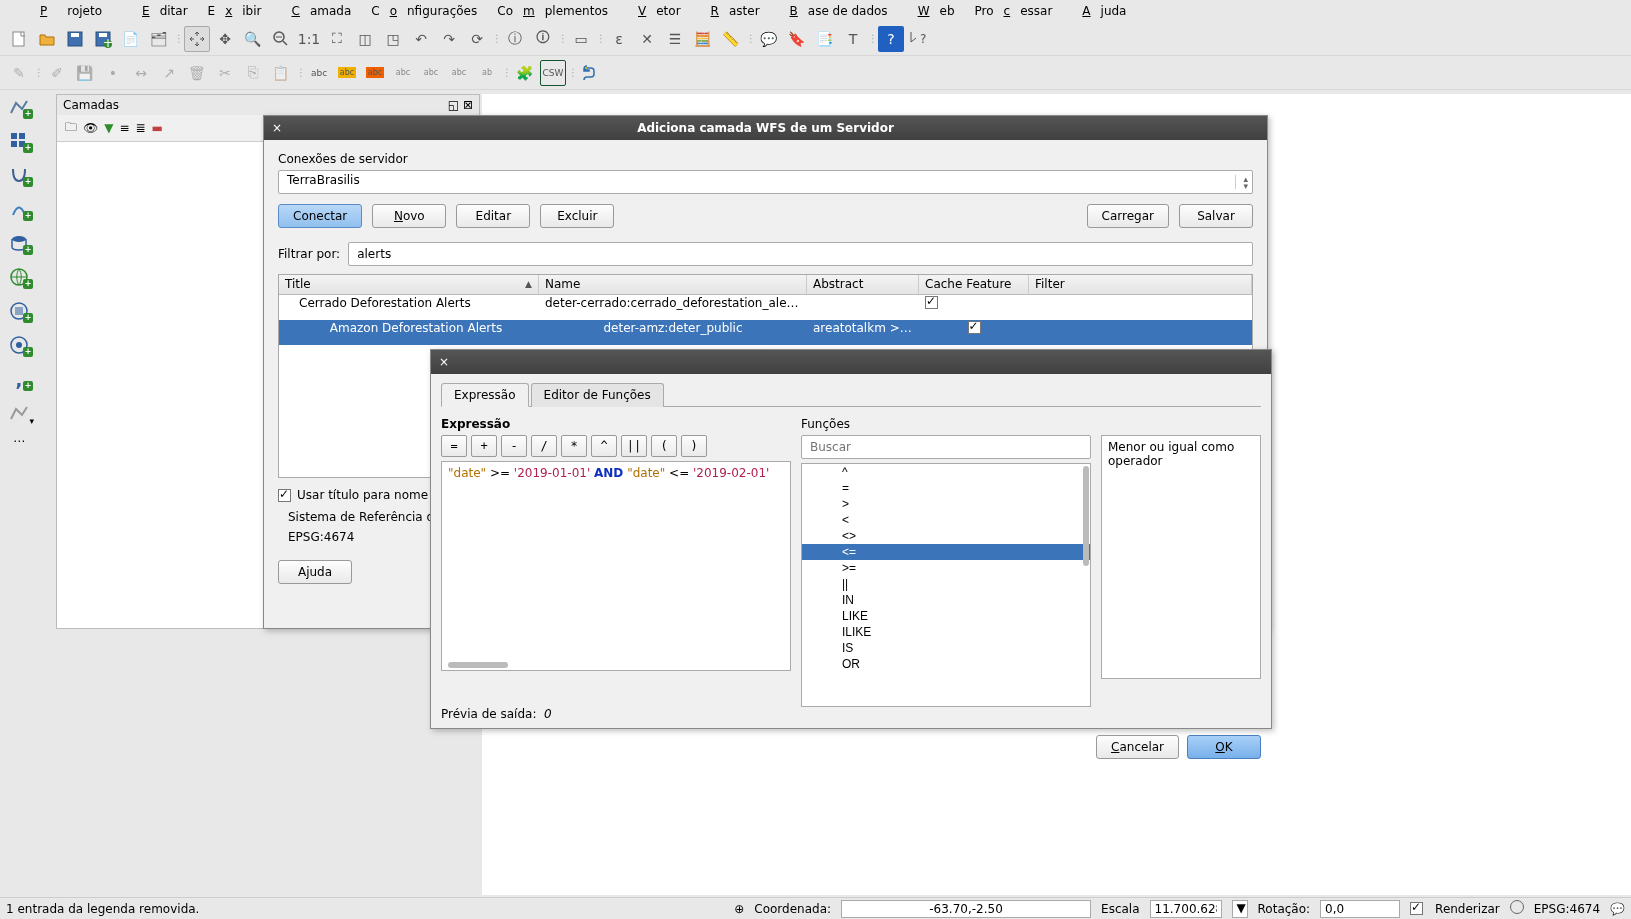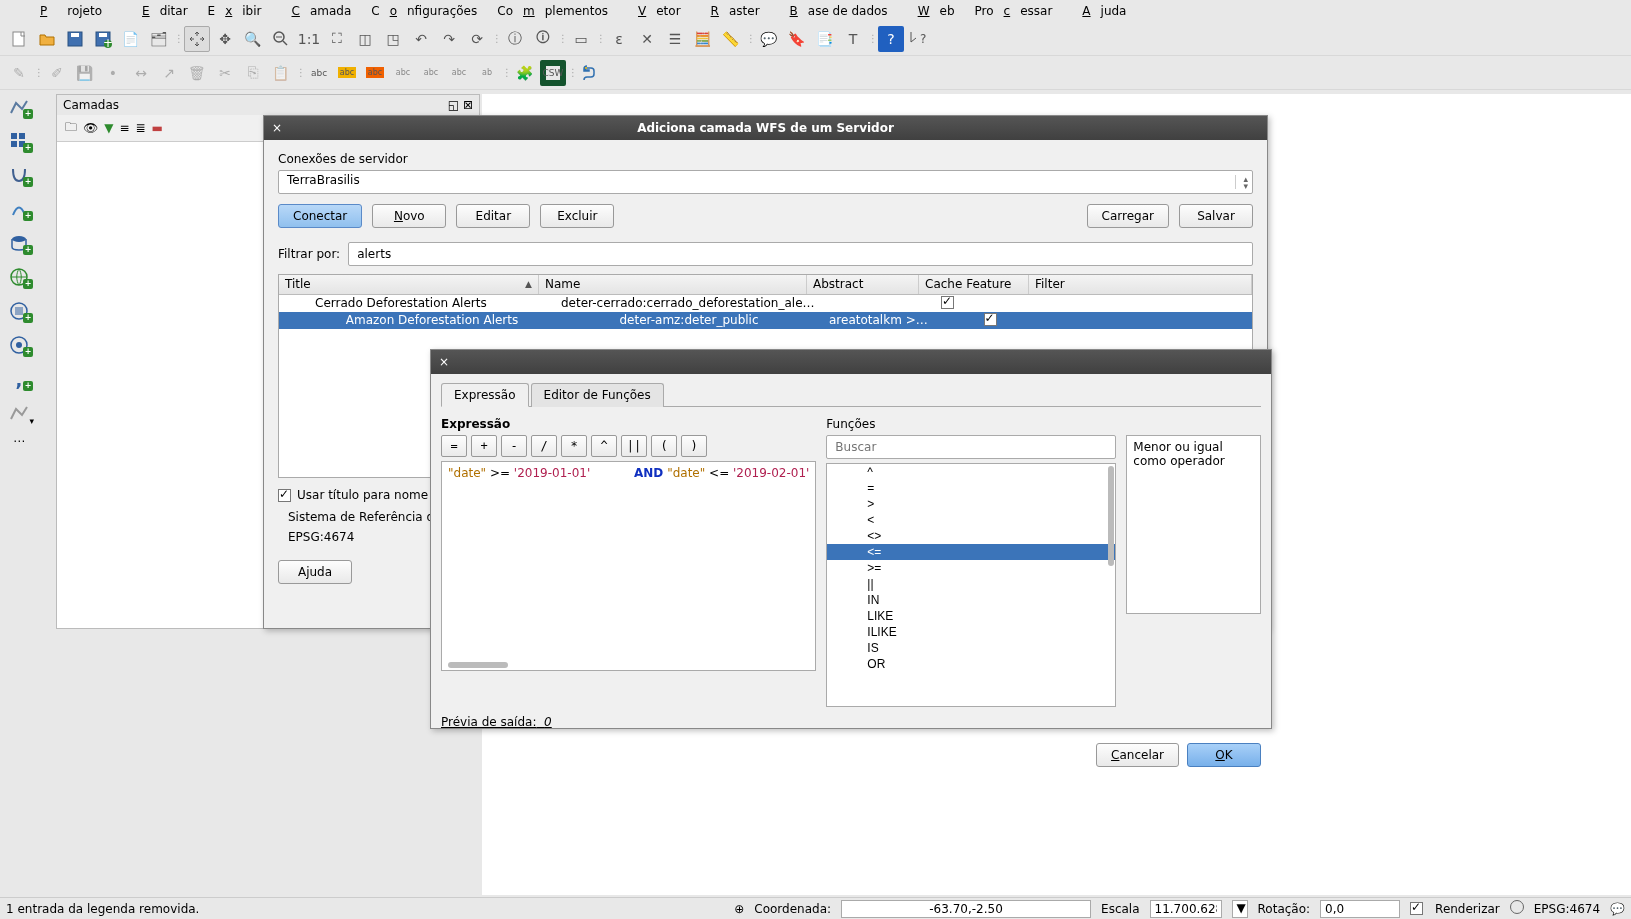--- a/index.html
+++ b/index.html
@@ -47,21 +47,21 @@
 .btnrow { display:flex; gap:10px; margin-top:10px; }
 .btnrow .spacer { flex:1; }
 
 .filter-row { display:flex; align-items:center; gap:8px; margin-top:14px; }
 .textinput { flex:1; height:24px; background:#fff; border:1px solid #aaa; border-radius:2px; padding:2px 8px; }
 
 .table { margin-top:8px; background:#fff; border:1px solid #aaa; height:204px; }
 .thead { display:flex; background:linear-gradient(#f4f4f4,#e4e4e4); border-bottom:1px solid #bbb; height:20px; }
 .th { padding:2px 6px; border-right:1px solid #ccc; font-size:12px; position:relative; }
 .th .sort { position:absolute; right:6px; top:4px; font-size:9px; color:#555; }
-.trow { display:flex; height:17px;padding-left:16px; }
+.trow { display:flex; height:25px; }
 .trow.sel { background:#3b74b9; color:#fff;text-align:center; }
 .td { padding:1px 6px; overflow:hidden; white-space:nowrap; text-overflow:ellipsis; }
 .chk { width:13px; height:13px; border:1px solid #777; background:#fff; display:inline-block; position:relative; }
 .chk.checked::after { content:"✓"; position:absolute; top:-3px; left:0; font-size:12px; color:#000; }
 
 .col-title { width:260px; } .col-name { width:268px; } .col-abstract { width:112px; } .col-cache { width:110px; } .col-filter { flex:1; }
 
 .wfs-lower { margin-top:10px; }
 .wfs-lower label { display:flex; align-items:center; gap:6px; margin-bottom:8px; }
 
@@ -78,30 +78,30 @@
 .expr-right { flex:1; }
 
 .oprow { display:flex; gap:4px; margin:4px 0; }
 .opbtn { width:26px; height:22px; border:1px solid #999; background:linear-gradient(#fdfdfd,#eaeaea); border-radius:2px; font-family:monospace; cursor:pointer; }
 
 .codebox { width:100%; height:210px; border:1px solid #aaa; background:#fff; padding:4px 6px; font-family:monospace; font-size:12px; white-space:pre; overflow:auto; position:relative; }
 .codebox .scroll-thumb { position:absolute; bottom:2px; left:6px; width:60px; height:6px; background:#bbb; border-radius:3px; }
 .tk-field { color:#b07000; }
 .tk-op { color:#000; }
 .tk-str { color:#b02050; }
-.tk-kw { color:#1030c0; font-weight:bold;margin-left:40px; }
+.tk-kw { color:#1030c0; font-weight:bold; }
 
 .funclist { width:100%; height:244px; border:1px solid #aaa; background:#fff; overflow:auto; position:relative; }
 .funclist .scroll-thumb { position:absolute; right:1px; top:2px; width:6px; height:100px; background:#bbb; border-radius:3px; }
 .func-item { padding:1px 10px 1px 40px; font-family:sans-serif; font-size:12px; cursor:pointer; }
 .func-item.sel { background:#3b74b9; color:#fff; }
 
-.helpbox { width:100%; height:179px; border:1px solid #aaa; background:#fff; padding:4px 6px; }
-
-.preview { margin-top:8px; font-size:12px;text-decoration:underline; }
+.helpbox { width:100%; height:244px; border:1px solid #aaa; background:#fff; padding:4px 6px; }
+
+.preview { font-size:12px; }
 .preview i { font-style:italic; }
 
 .dialog-footer { display:flex; gap:8px; justify-content:flex-end; padding:6px 10px; }
 
 
 .statusbar { position:absolute; bottom:0; left:0; right:0; height:22px; background:#e8e8e8; display:flex; align-items:center; padding:0 6px; gap:10px; border-top:1px solid #ccc; }
 .statusbar .spacer { flex:1; }
 .sinput { height:18px; border:1px solid #aaa; background:#fff; padding:0 4px; text-align:center; }
 .icon-globe { width:14px; height:14px; border:1px solid #666; border-radius:50%; display:inline-block; position:relative; }
 
@@ -228,21 +228,21 @@
       <span style="font-size:8px;color:#888">abc</span>
     </div>
   <div class="tbtn">
       <span style="font-size:8px;color:#888">abc</span>
     </div>
   <div class="tbtn">
       <span style="font-size:8px;color:#888">ab</span>
     </div>
   <div class="tsep">⋮</div>
   <div class="tbtn">🧩</div>
-  <div class="tbtn" style="font-size:9px;border:6px solid #14532d">CSW</div>
+  <div class="tbtn" style="font-size:9px;border:1px solid #14532d">CSW</div>
   <div class="tsep">⋮</div>
   <div class="tbtn">
       <svg width="20" height="18">
         <path d="M6 2c-2 0-3 1-3 3v2h5V6H4c0-2 1-2 2-2h4c2 0 3 1 3 3v3c0 2-1 3-3 3H6c-2 0-3 1-3 3" fill="none" stroke="#3070b0" stroke-width="1.5"></path>
         <circle cx="5" cy="4" r="1" fill="#f0c000"></circle>
       </svg>
     </div>
 </div>
 
 <div class="vtoolbar">

